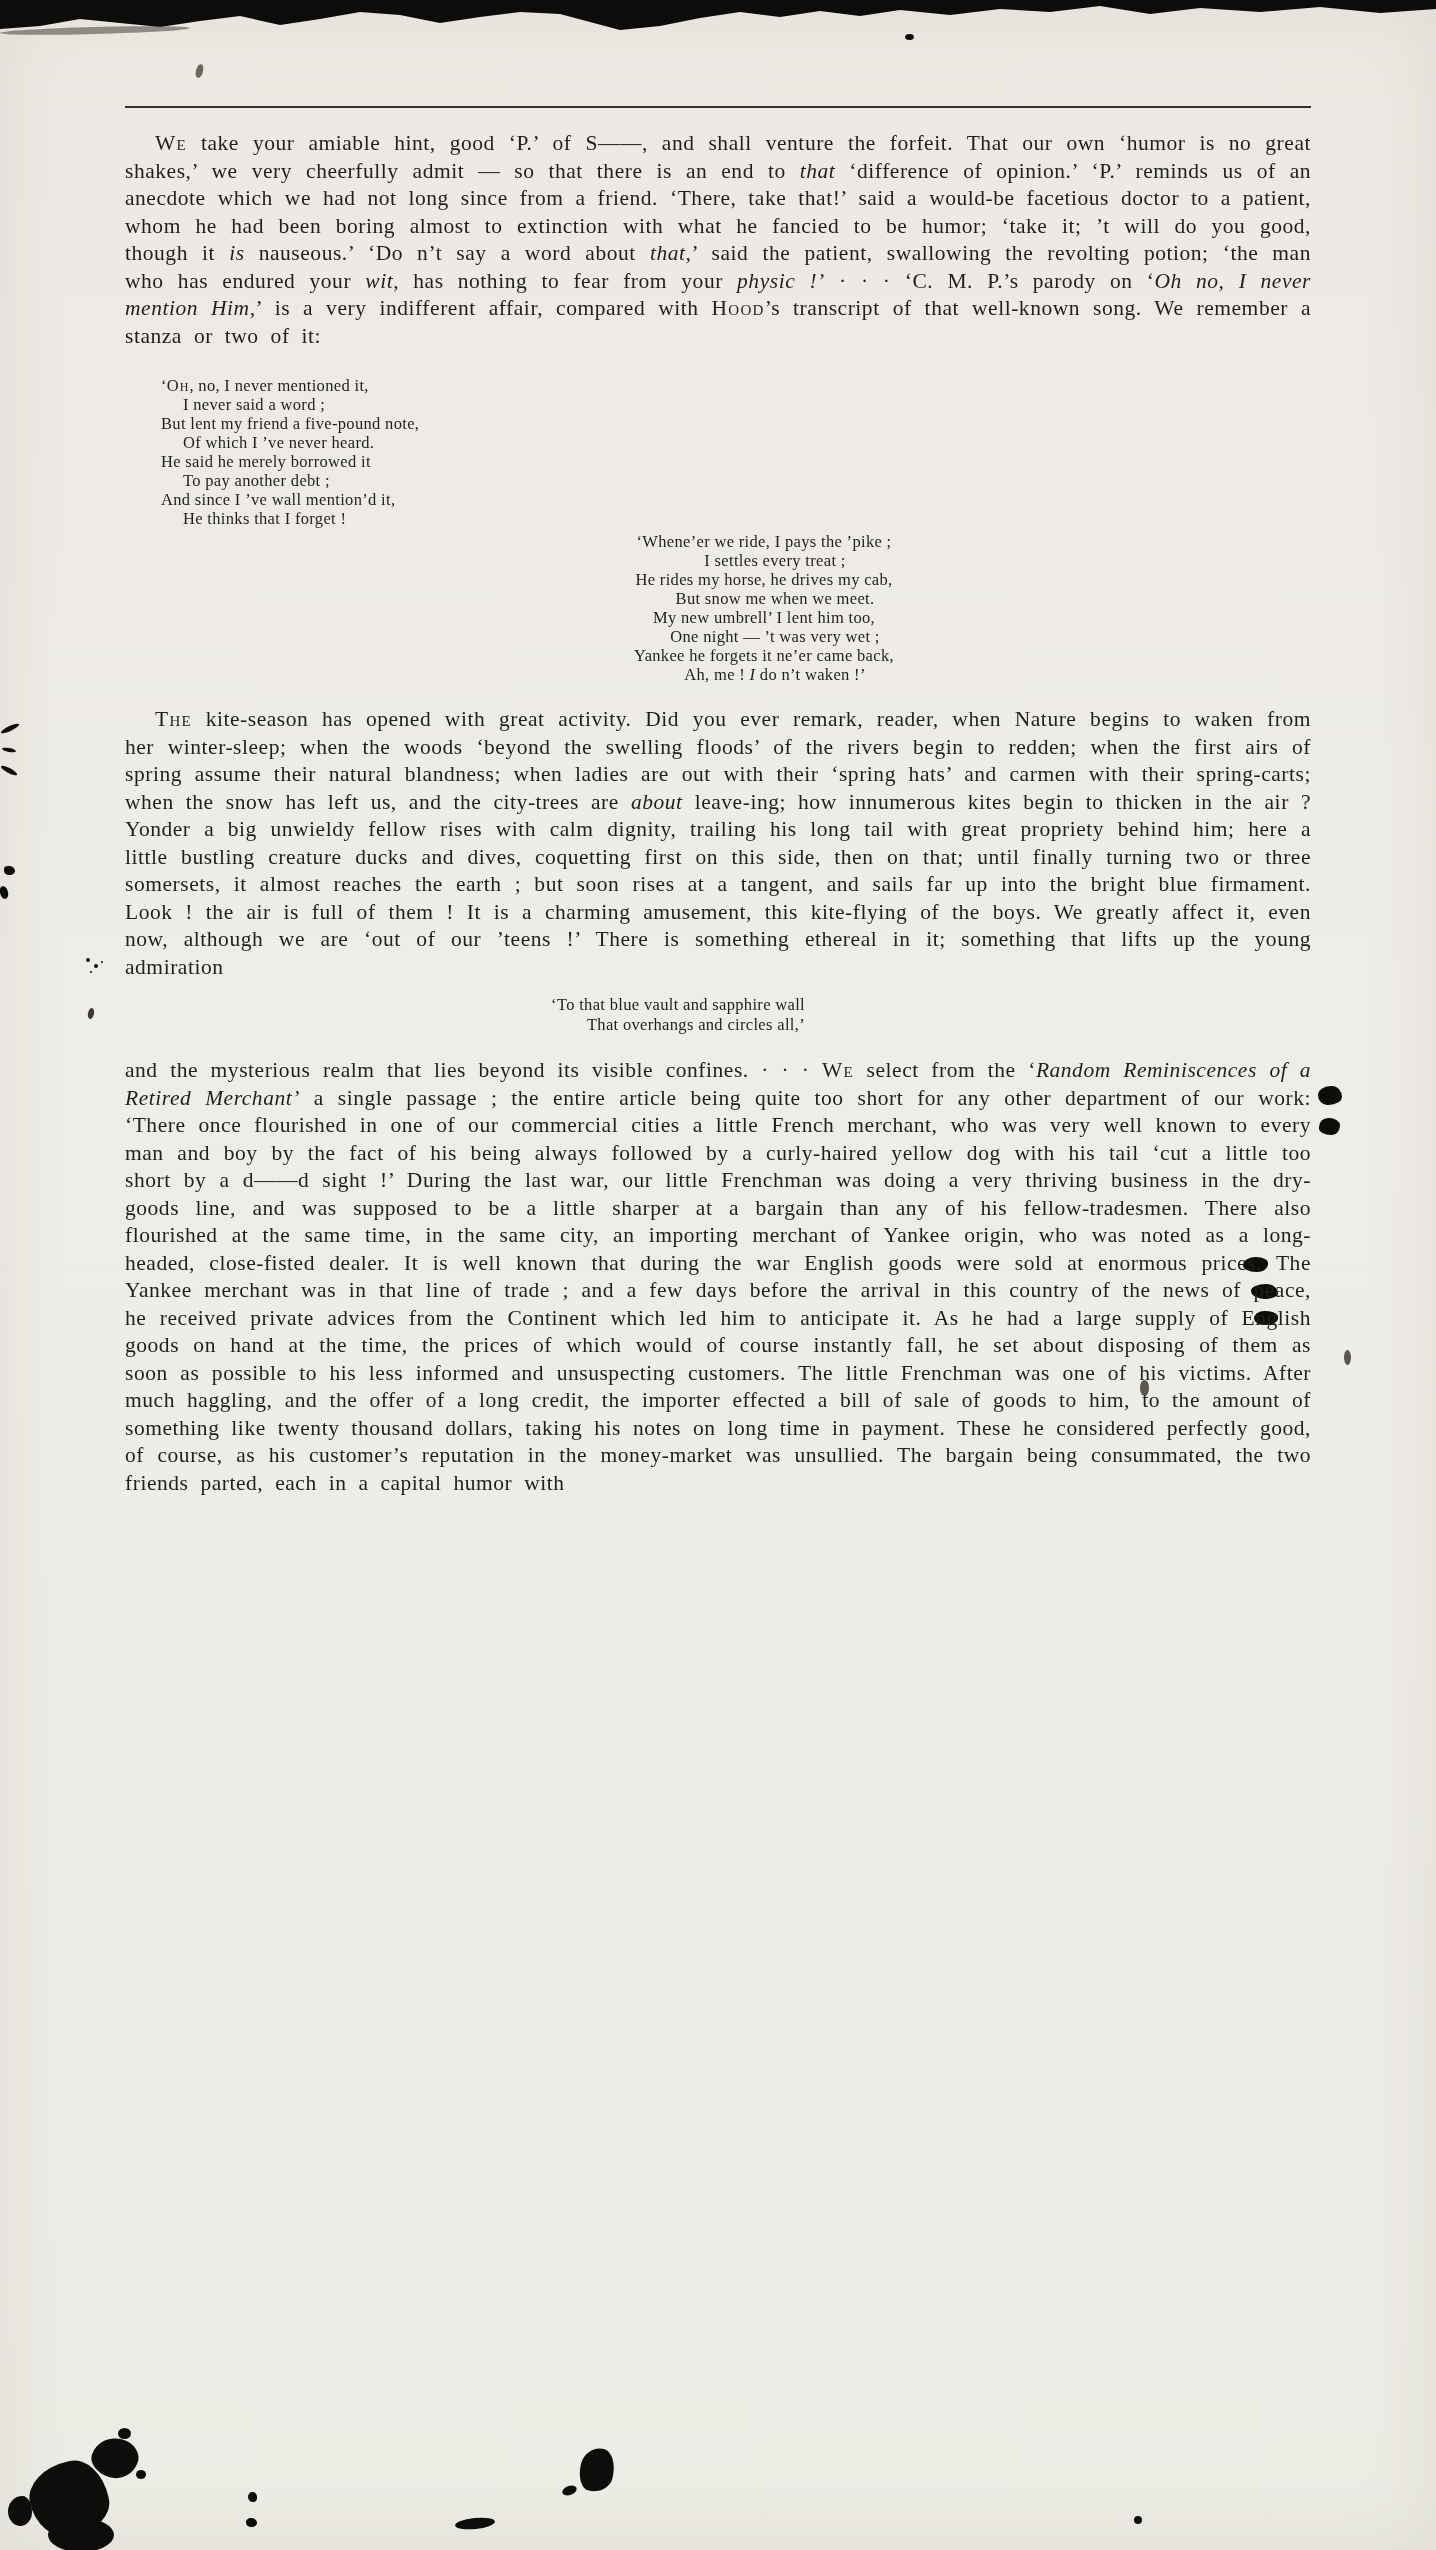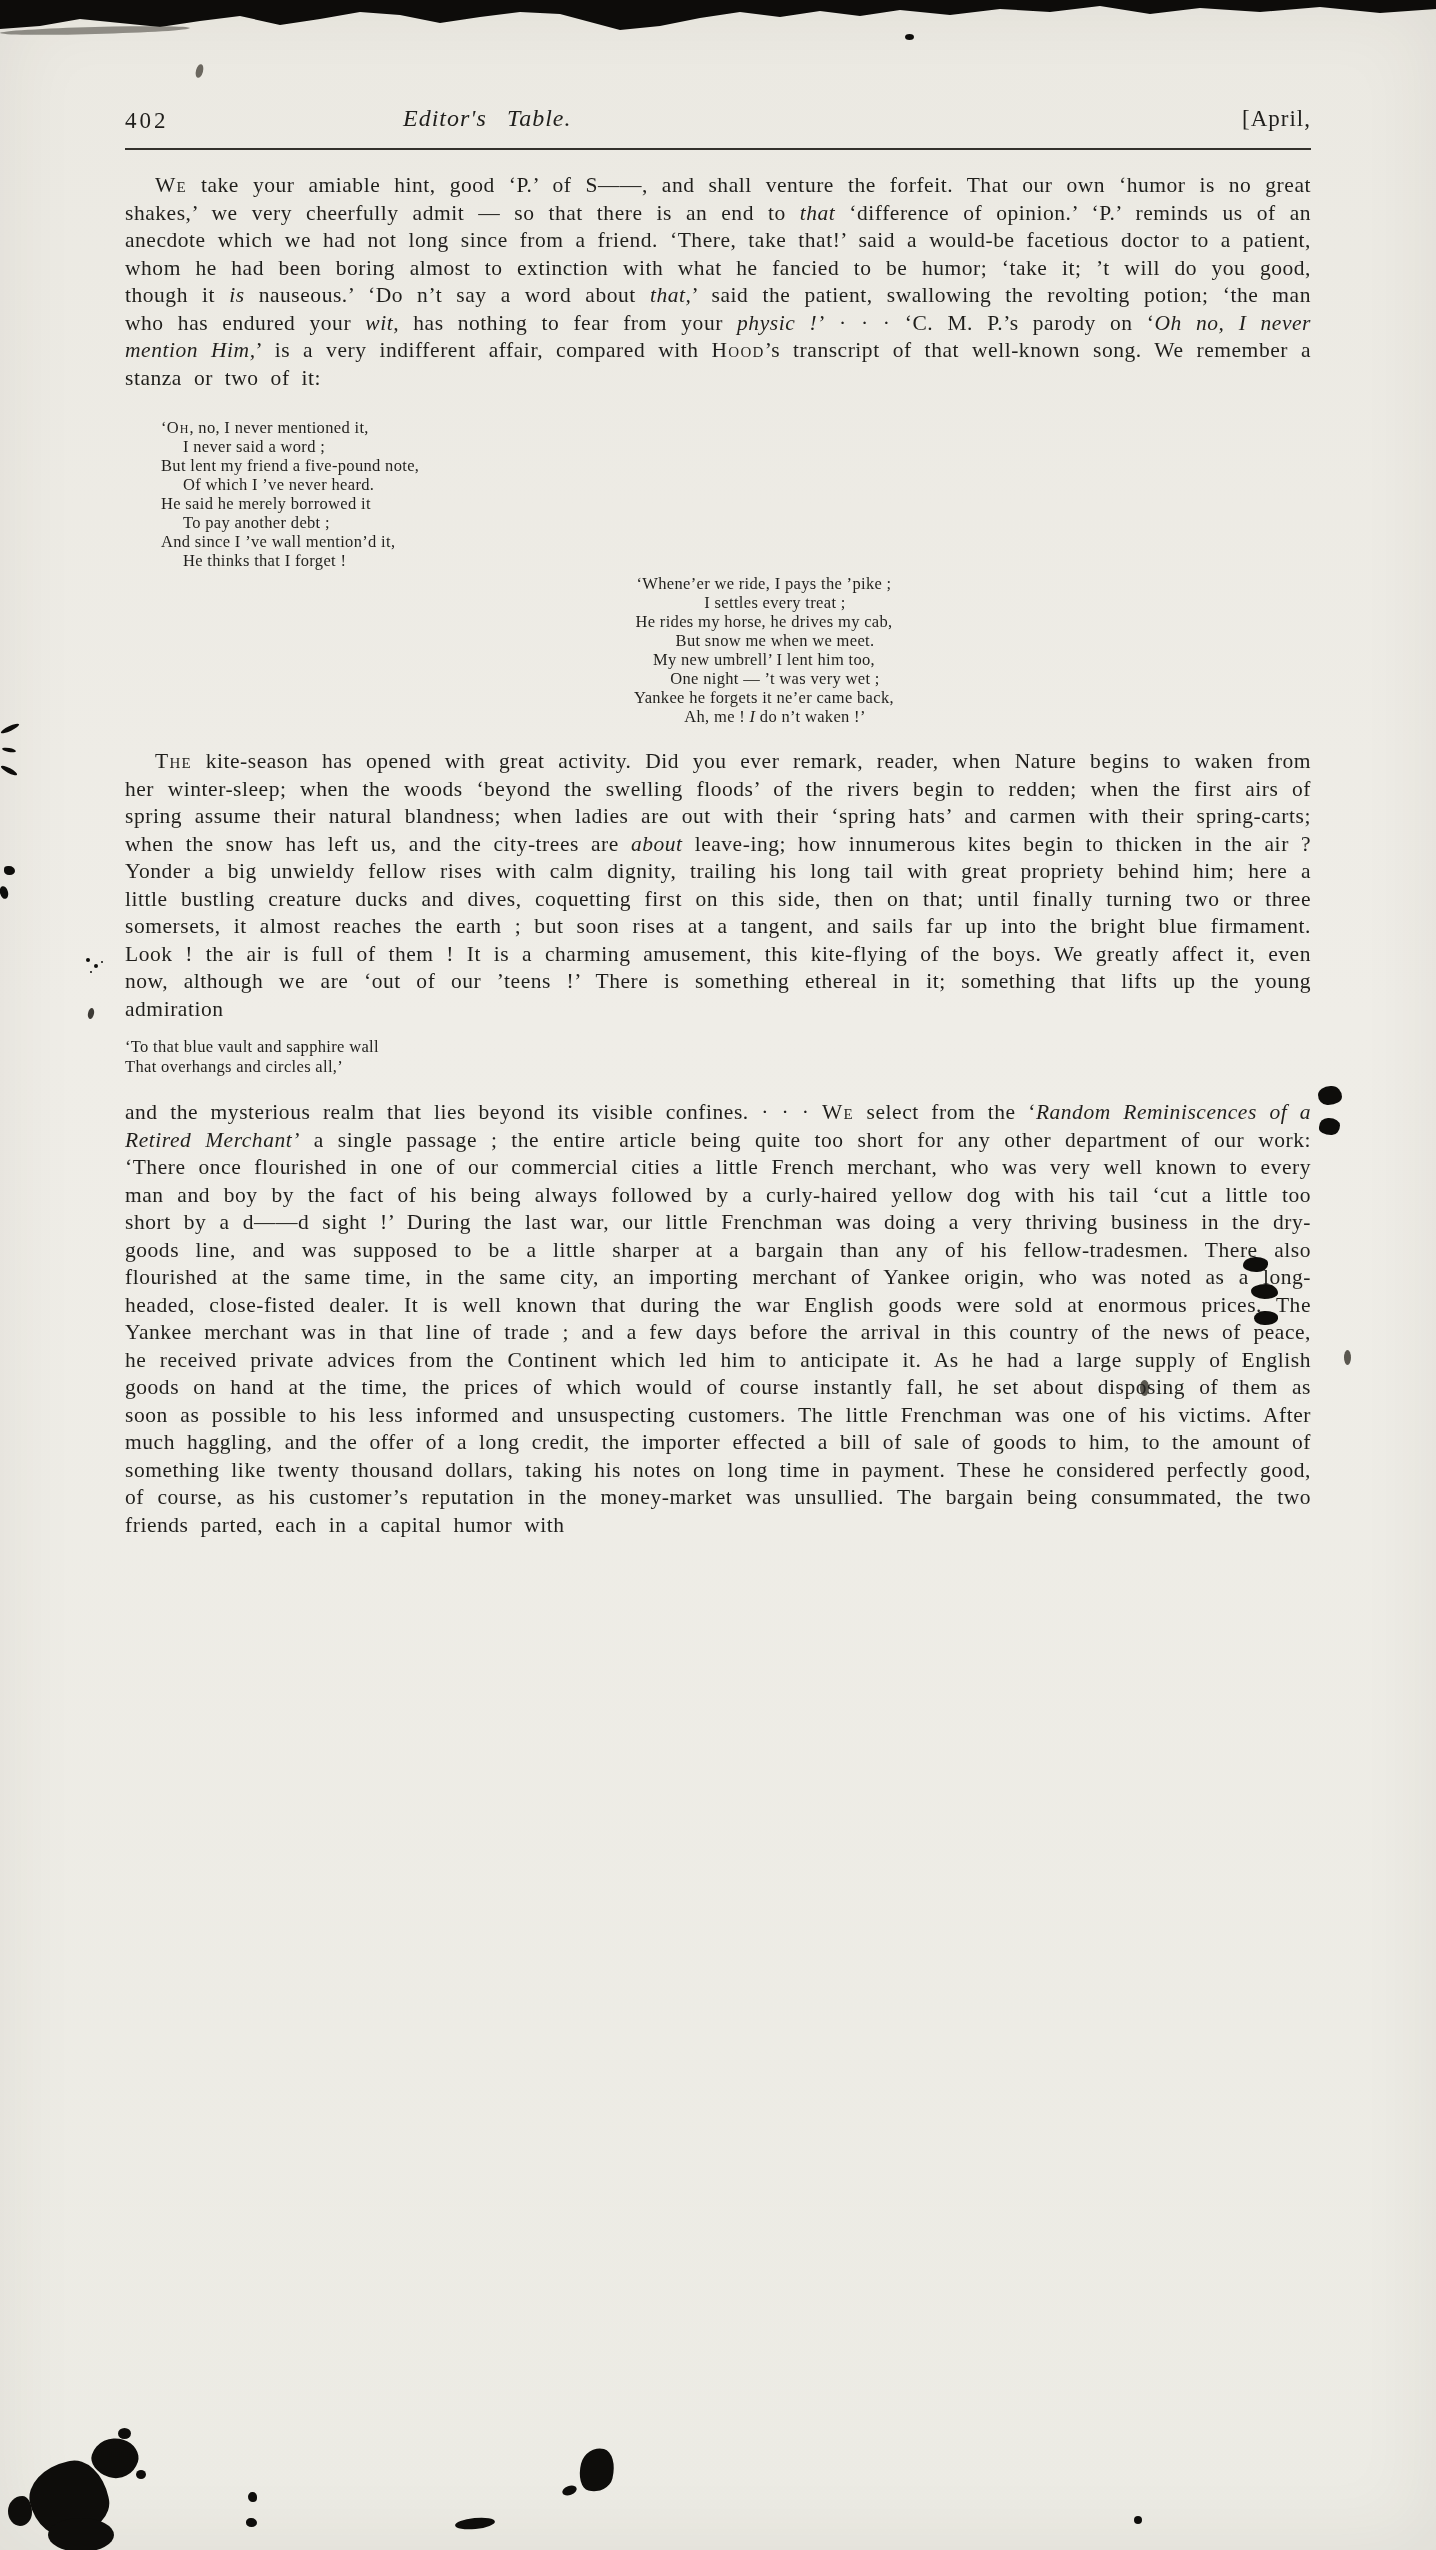--- a/index.html
+++ b/index.html
@@ -64,21 +64,21 @@
     margin:22px 0 0 0;word-spacing:0.28em;letter-spacing:0.025em;
   }
   .indent{text-indent:30px;}
   .i{font-style:italic;}
   .sc{font-variant:small-caps;letter-spacing:0.06em;margin-top:48px;}
   .stanza{display:flex;margin:26px 0 0 36px;font-size:16.5px;line-height:19px;letter-spacing:0.02em;flex-direction:column;}
   .stanza .col-left{width:322px;}
   .vdiv{width:1px;background:#34322d;margin:2px 0;}
   .stanza .col-right{padding-left:56px;text-align:center;}
   .stanza .line:nth-child(even){padding-left:22px;}
-  .couplet{margin-top:14px;width:680px;text-align:left;font-size:16.5px;line-height:20px;letter-spacing:0.02em;}
+  .couplet{margin-top:14px;width:680px;text-align:right;font-size:16.5px;line-height:20px;letter-spacing:0.02em;}
 </style>
 </head>
 <body>
 
 <div class="page">
 
   <div class="top-band"></div>
   <div class="top-streak"></div>
   <div class="blot tb-speck1"></div>
   <div class="blot tl-mark"></div>
@@ -104,25 +104,20 @@
   <div class="blot bl6"></div>
   <div class="blot bc1"></div>
   <div class="blot bc2"></div>
   <div class="blot cs1"></div>
   <div class="blot cs2"></div>
   <div class="blot cs3"></div>
   <div class="blot cs4"></div>
 
   <div class="content">
 
-    <div class="header">
-      <span class="pagenum">402</span>
-      <span class="running">Editor's Table.</span>
-      <span class="issue">[April,</span>
-    </div>
 
     <div class="rule"></div>
 
     <p class="para indent"><span class="sc">We</span><span> take your amiable hint, good ‘P.’ of S——, and shall venture the forfeit.  That our own ‘humor is no great shakes,’ we very cheerfully admit — so that there is an end to </span><span class="i">that</span><span> ‘difference of opinion.’  ‘P.’ reminds us of an anecdote which we had not long since from a friend.  ‘There, take that!’ said a would-be facetious doctor to a patient, whom he had been boring almost to extinction with what he fancied to be humor; ‘take it; ’t will do you good, though it </span><span class="i">is</span><span> nauseous.’  ‘Do n’t say a word about </span><span class="i">that,</span><span>’ said the patient, swallowing the revolting potion; ‘the man who has endured your </span><span class="i">wit,</span><span> has nothing to fear from your </span><span class="i">physic !’</span><span>  ·  ·  ·  ‘C. M. P.’s parody on ‘</span><span class="i">Oh no, I never mention Him,</span><span>’ is a very indifferent affair, compared with </span><span class="sc">Hood</span><span>’s transcript of that well-known song.  We remember a stanza or two of it:</span></p>
 
     <div class="stanza">
       <div class="col-left">
           <div class="line"><span>‘</span><span class="sc">Oh</span><span>, no, I never mentioned it,</span></div>
           <div class="line"><span>I never said a word ;</span></div>
           <div class="line"><span>But lent my friend a five-pound note,</span></div>

